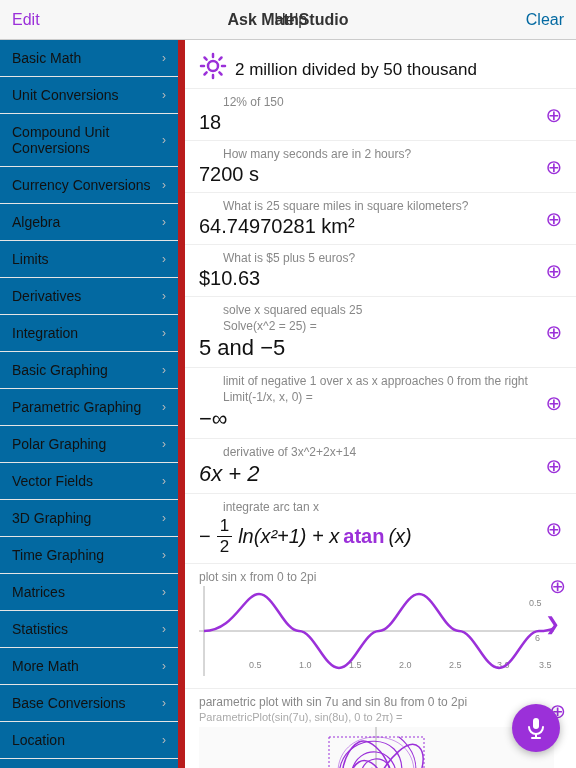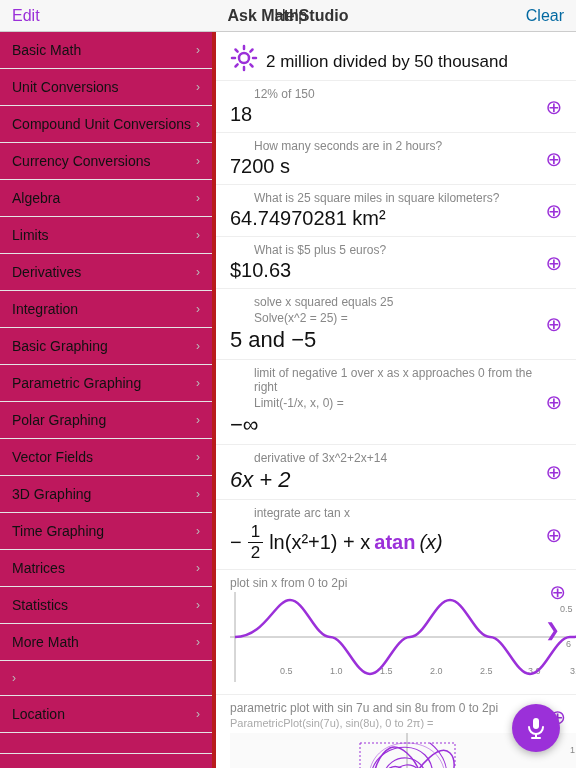--- a/index.html
+++ b/index.html
@@ -1,42 +1,42 @@
 <!DOCTYPE html>
 <html><head>
   <meta charset="utf-8">
   <style>
     * { box-sizing: border-box; margin: 0; padding: 0; }
     body { font-family: -apple-system, BlinkMacSystemFont, 'Helvetica Neue', Arial, sans-serif; width: 576px; height: 768px; overflow: hidden; display: flex; flex-direction: column; background: #fff; }
 
     
     .topbar {
-      height: 32px;
+      height: 40px;
       background: #f7f7f7;
       border-bottom: 1px solid #ccc;
       display: flex;
       align-items: center;
       justify-content: space-between;
       padding: 8px 12px;
       flex-shrink: 0;
     }
     .topbar-edit { color: #9b30d9; font-size: 16px; }
     .topbar-help { color: #333; font-size: 16px; font-weight: 500; margin-left: 16px; }
     .topbar-title { color: #333; font-size: 16px; font-weight: 600; position: absolute; left: 50%; transform: translateX(-50%); }
     .topbar-clear { color: #0369a1; font-size: 16px; }
 
     
     .main { display: flex; flex: 1; overflow: hidden; }
 
     
     .sidebar {
-      width: 216px;
+      width: 185px;
       flex-shrink: 0;
-      background: #be185d;
-      border-right: 4px solid #b91c1c;
+      background: #0369a1;
+      border-right: 7px solid #b91c1c;
       overflow-y: auto;
       font-size: 14px;
     }
     .sidebar-item {
       display: flex;
       align-items: center;
       justify-content: space-between;
       padding: 10px 12px;
       border-bottom: 1px solid #e5e5e5;
       cursor: pointer;
@@ -246,20 +246,21 @@
       </div>
       <div class="sidebar-item">
         <span class="sidebar-item-label">Statistics</span>
         <span class="chevron">›</span>
       </div>
       <div class="sidebar-item">
         <span class="sidebar-item-label">More Math</span>
         <span class="chevron">›</span>
       </div>
       <div class="sidebar-item">
+        <span class="sidebar-item-label">Base Conversions</span>
         <span class="chevron">›</span>
       </div>
       <div class="sidebar-item">
         <span class="sidebar-item-label">Location</span>
         <span class="chevron">›</span>
       </div>
       <div class="sidebar-item"></div>
     </div>
 
   <div class="content">
@@ -317,21 +318,21 @@
     </div>
 
     <div class="result-item">
       <div class="result-query">integrate arc tan x</div>
       <div class="result-answer" style="font-size:20px; display:flex; align-items:center; gap:4px;">
         <span>−</span>
         <span class="frac" style="display:inline-flex; flex-direction:column; align-items:center; vertical-align:middle;">
           <span class="num" style="border-bottom:1.5px solid #111; padding:0 3px; font-size:17px;">1</span>
           <span class="den" style="padding:0 3px; font-size:17px;">2</span>
         </span>
-        <span style="">ln(x²+1) + x</span>
+        <span style="font-style:italic;">ln(x²+1) + x</span>
         <span style="font-weight:600; color:#9b30d9;">atan</span>
         <span style="font-style:italic;">(x)</span>
       </div>
       <span class="result-plus-btn">⊕</span>
     </div>
 
     <div class="graph-container">
       <div class="graph-query">plot sin x from 0 to 2pi</div>
       <span class="graph-plus">⊕</span>
       <div class="graph-svg-wrap">

